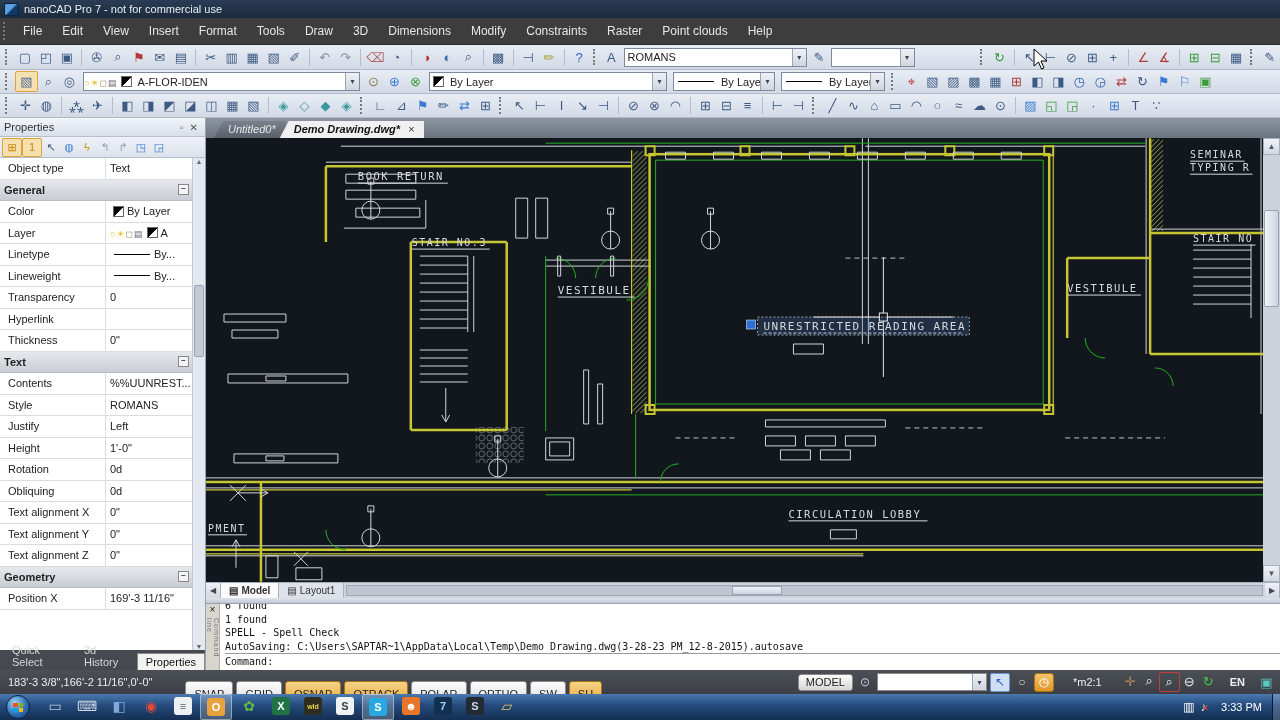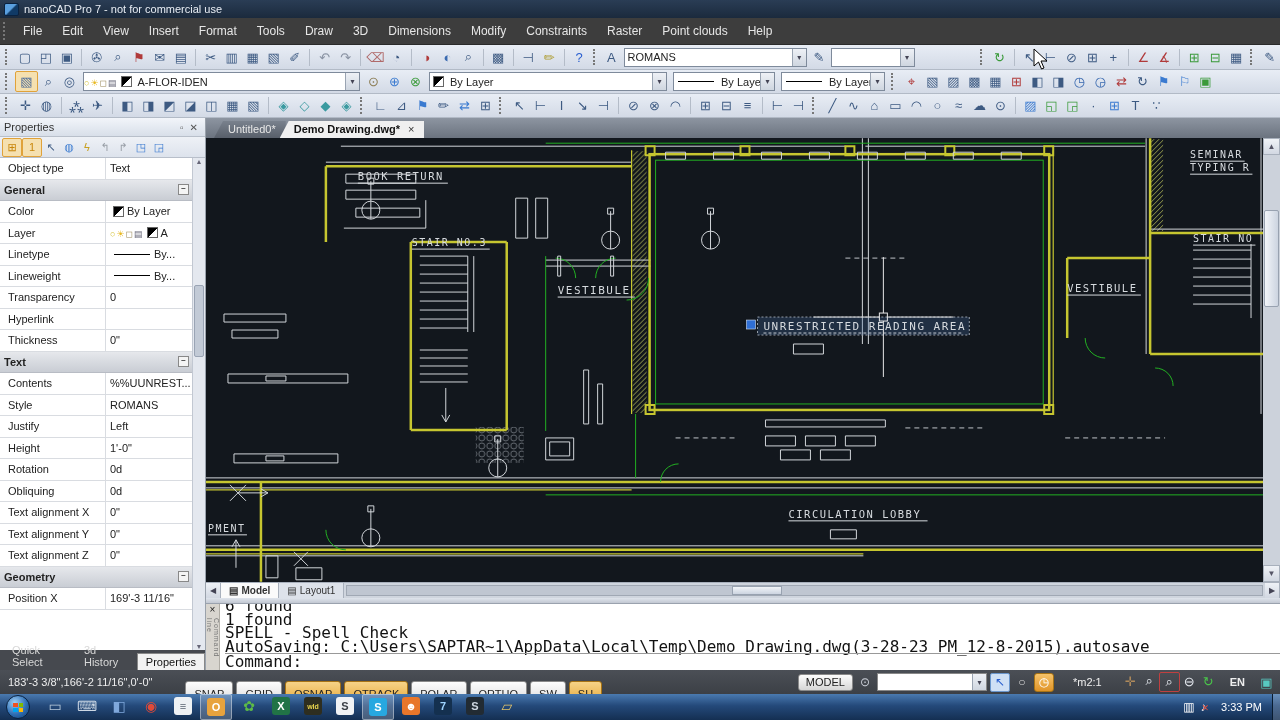--- a/index.html
+++ b/index.html
@@ -65,21 +65,21 @@
   .pthumb{width:8px;height:70px;background:#c2cad6;border:1px solid #9aa4b4;margin-top:120px;border-radius:2px;}
   .ptabs{height:20px;background:#46494f;display:flex;align-items:flex-end;flex:0 0 20px;padding-left:4px;}
   .ptab{font-size:11px;color:#d8d8d8;padding:2px 8px;cursor:default;}
   .ptab.on{background:#f2f2f2;color:#111;border:1px solid #888;border-bottom:none;}
   
   .work{flex:1;display:flex;flex-direction:column;min-width:0;}
   .doctabs{height:20px;flex:0 0 20px;background:linear-gradient(#8d95a1,#6b737f);display:flex;
     align-items:flex-end;padding-left:8px;}
   .dtab{font-size:11px;padding:2px 10px 3px 14px;color:#e8e8e8;
     background:linear-gradient(#7c8ema,#5d6570);clip-path:polygon(9px 0,100% 0,100% 100%,0 100%);
-    background:linear-gradient(#79818d,#585f6a);margin-right:-6px;}
+    background:linear-gradient(#79818d,#585f6a);margin-right:-6px;font-style:italic;}
   .dtab.on{background:#f0f0f0;color:#111;font-weight:bold;z-index:2;}
   .tclose{margin-left:8px;font-weight:normal;color:#333;}
   .canvaswrap{height:444px;flex:0 0 444px;display:flex;background:#12171d;}
   svg.cad{display:block;}
   .cadlabel{fill:#d6dade;font-family:"DejaVu Sans Mono",monospace;letter-spacing:1.5px;}
   .vscroll{width:17px;background:#ccd2db;display:flex;flex-direction:column;font-size:8px;color:#556;}
   .varr{height:15px;display:flex;align-items:center;justify-content:center;background:linear-gradient(#f0f3f7,#d2d8e2);border:1px solid #a8b0bc;}
   .vtrack{flex:1;position:relative;}
   .vthumb{position:absolute;left:1px;right:1px;top:55px;height:95px;background:linear-gradient(90deg,#f2f5f9,#ccd4e0);border:1px solid #98a2b0;border-radius:2px;}
   .modelbar{height:15px;flex:0 0 15px;background:#cfd5de;display:flex;align-items:stretch;font-size:10px;
@@ -91,21 +91,21 @@
   .mtab.on{background:#fafafa;font-weight:bold;}
   .mtrack{flex:1;margin:2px 2px;background:#bfc6d1;border:1px solid #a0a8b4;position:relative;}
   .mthumb{position:absolute;top:0;bottom:0;left:42%;width:48px;background:linear-gradient(#f2f5f9,#ccd4e0);border:1px solid #98a2b0;}
   
   .cmdwrap{flex:1;display:flex;flex-direction:column;min-height:0;}
   .cmdresize{height:5px;background:linear-gradient(#dfe4ec,#c2c8d2);border-bottom:1px solid #9aa2ae;flex:0 0 5px;}
   .cmdbody{flex:1;display:flex;background:#fff;min-height:0;}
   .cmdside{width:13px;background:#d8d5cf;border-right:1px solid #b0ada6;display:flex;flex-direction:column;align-items:center;flex:0 0 13px;}
   .cmdclose{font-size:10px;color:#222;line-height:11px;}
   .cmdvert{writing-mode:vertical-rl;font-size:7px;color:#777;letter-spacing:1px;margin-top:3px;}
-  .cmdtext{flex:1;font-family:"DejaVu Sans Mono",monospace;font-size:16px;color:#111;
+  .cmdtext{flex:1;font-family:"DejaVu Sans Mono",monospace;font-size:10px;color:#111;
     padding:0 0 9px 5px;display:flex;flex-direction:column;overflow:hidden;}
   .cmdlines{margin-top:-5px;}
   .cmdline{line-height:13.5px;white-space:pre;}
   .cmdprompt{border-top:1px solid #999;line-height:15px;white-space:pre;}
   
   .statusbar{height:24px;flex:0 0 24px;background:linear-gradient(#4b4f56,#3c4046);display:flex;
     align-items:center;color:#eee;font-size:11px;padding:0 4px;gap:3px;}
   .coords{margin:0 30px 0 4px;white-space:nowrap;}
   .toggle{height:26px;padding:0 8px;font-size:11px;color:#222;border-radius:3px;
     background:linear-gradient(#fdfdfd,#d6d6d6);border:1px solid #8a8a8a;margin-right:3px;margin-top:24px;}

